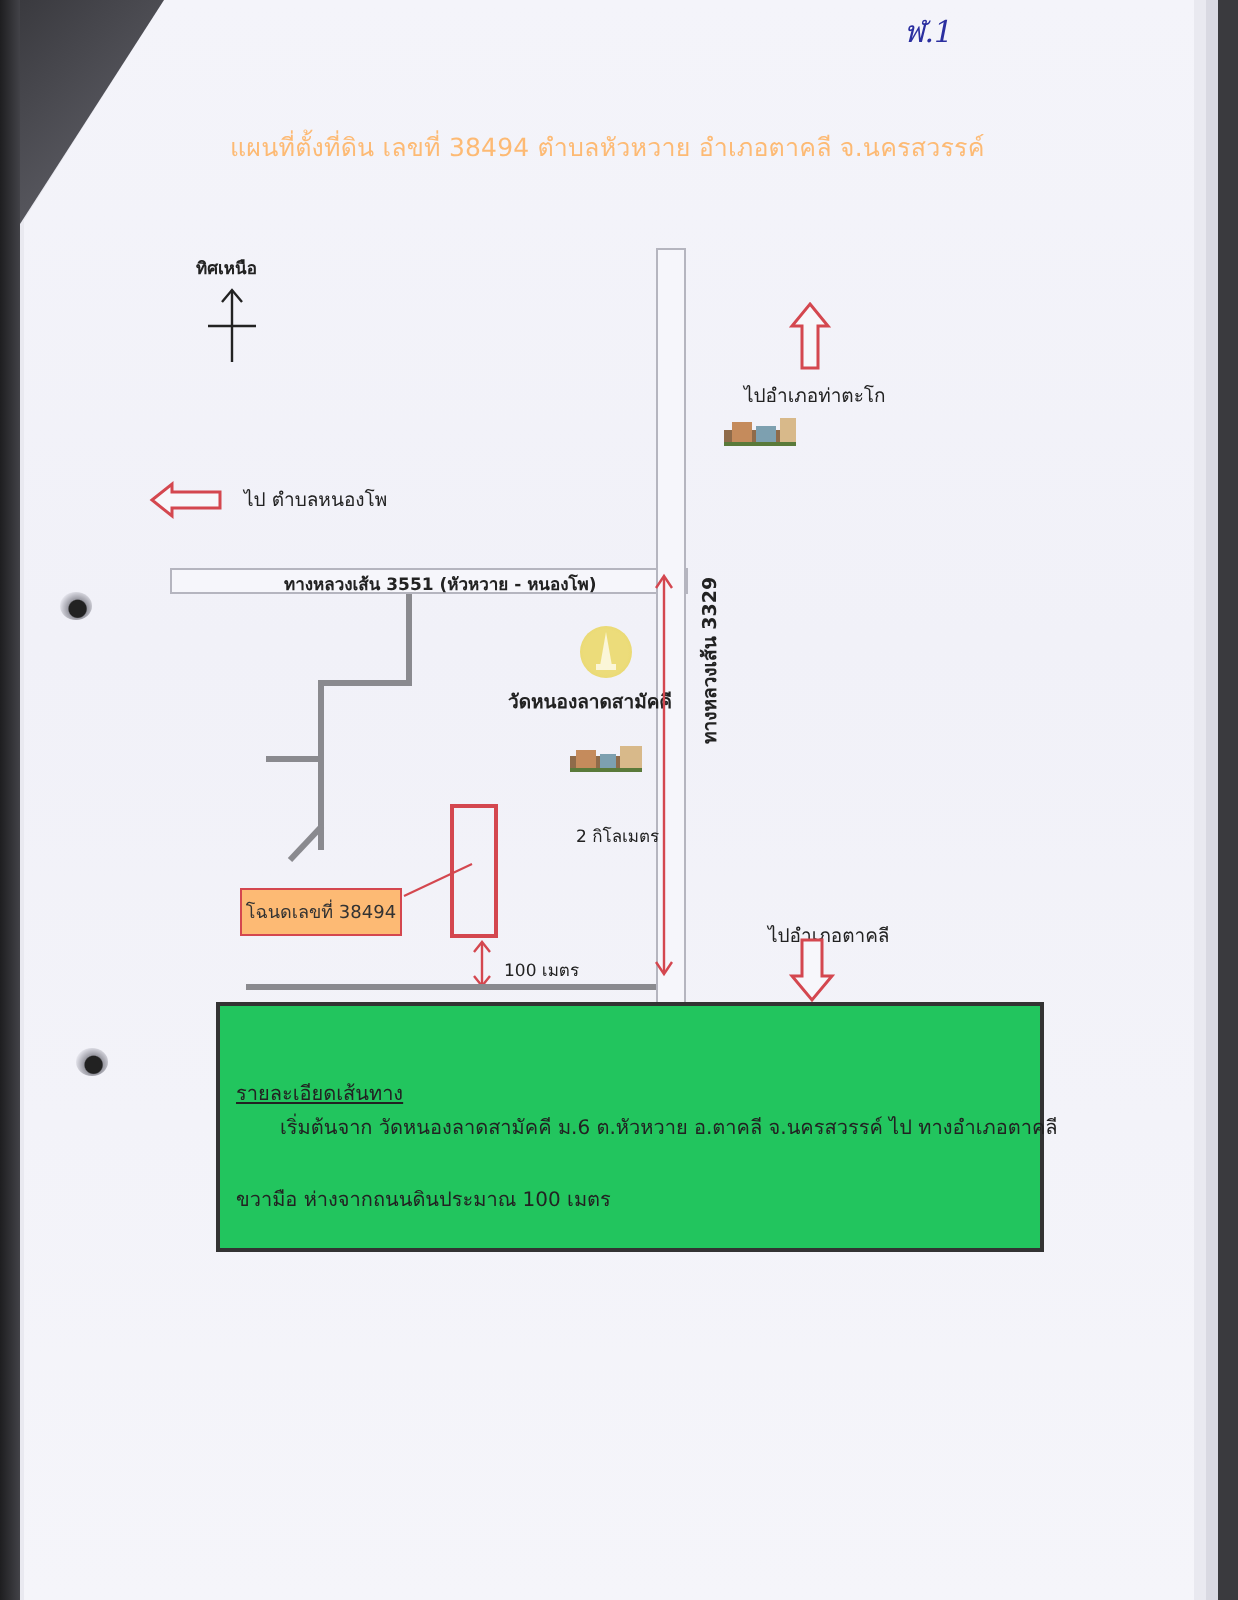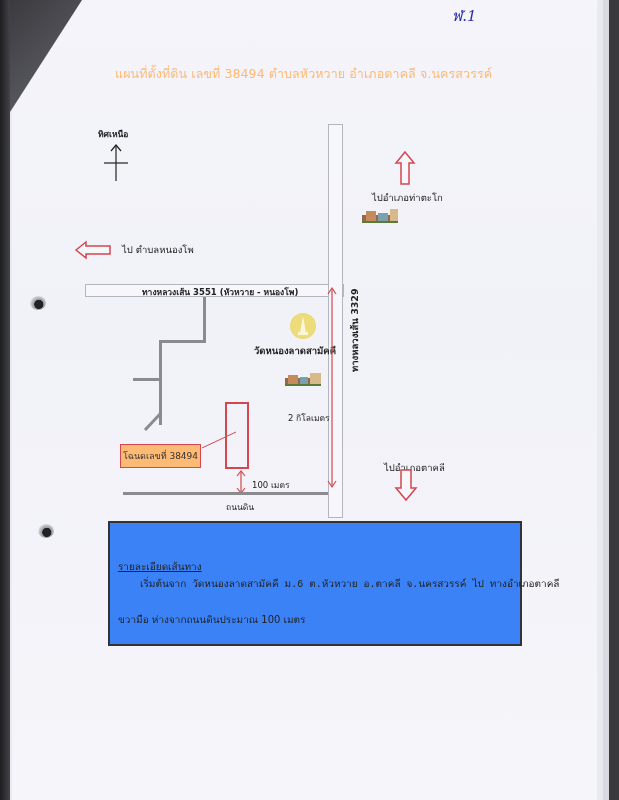--- a/index.html
+++ b/index.html
@@ -56,22 +56,22 @@
     }
     .grey-line { position: absolute; background: #8a8a8f; }
     .plot {
       position: absolute; border: 2px solid #d4474f; box-sizing: border-box; background: transparent;
     }
     .callout {
       position: absolute; border: 1.5px solid #d4474f; background: #fdba74; box-sizing: border-box;
       font-size: 9px; color: #333; display: flex; align-items: center; justify-content: center;
     }
     .desc-box {
-      position: absolute; left: 108px; top: 521px; width: 414px; height: 125px;
-      border: 2px solid #333; box-sizing: border-box; background: #3b82f6;
+      position: absolute; left: 108px; top: 501px; width: 414px; height: 125px;
+      border: 2px solid #333; box-sizing: border-box; background: #22c55e;
     }
     .desc-heading { font-size: 10px; color: #222; text-decoration: underline; }
     .desc-line { font-size: 10px; color: #222; }
     .temple-icon {
       position: absolute; width: 26px; height: 26px; border-radius: 50%;
       background: radial-gradient(circle, #ecdc7a 0 60%, #e6d466 100%);
     }
     .building {
       position: absolute; width: 36px; height: 16px;
     }
@@ -172,15 +172,15 @@
 <div class="grey-line" style="left:123px; top:492px; width:205px; height:3px;"></div>
 <div class="abs small" style="left:226px; top:500px;">ถนนดิน</div>
 
 <div class="abs label" style="left:384px; top:448px;margin-top:12px;">ไปอำเภอตาคลี</div>
 <svg class="abs" style="left:394px; top:468px;" width="24" height="34">
   <polygon points="7,2 17,2 17,20 22,20 12,32 2,20 7,20" fill="#f7f7fb" stroke="#d4474f" stroke-width="1.5"></polygon>
 </svg>
 
 <div class="desc-box">
   <div class="abs desc-heading" style="left:8px; top:36px;">รายละเอียดเส้นทาง</div>
-  <div class="abs desc-line" style="left:30px; top:53px;font-family:Liberation Mono, monospace;">เริ่มต้นจาก วัดหนองลาดสามัคคี ม.6 ต.หัวหวาย อ.ตาคลี จ.นครสวรรค์ ไป ทางอำเภอตาคลี</div>
+  <div class="abs desc-line" style="left:30px; top:53px;">เริ่มต้นจาก วัดหนองลาดสามัคคี ม.6 ต.หัวหวาย อ.ตาคลี จ.นครสวรรค์ ไป ทางอำเภอตาคลี</div>
   <div class="abs desc-line" style="left:8px; top:89px;text-align:center;">ขวามือ ห่างจากถนนดินประมาณ 100 เมตร</div>
 </div>
 
 </body></html>

